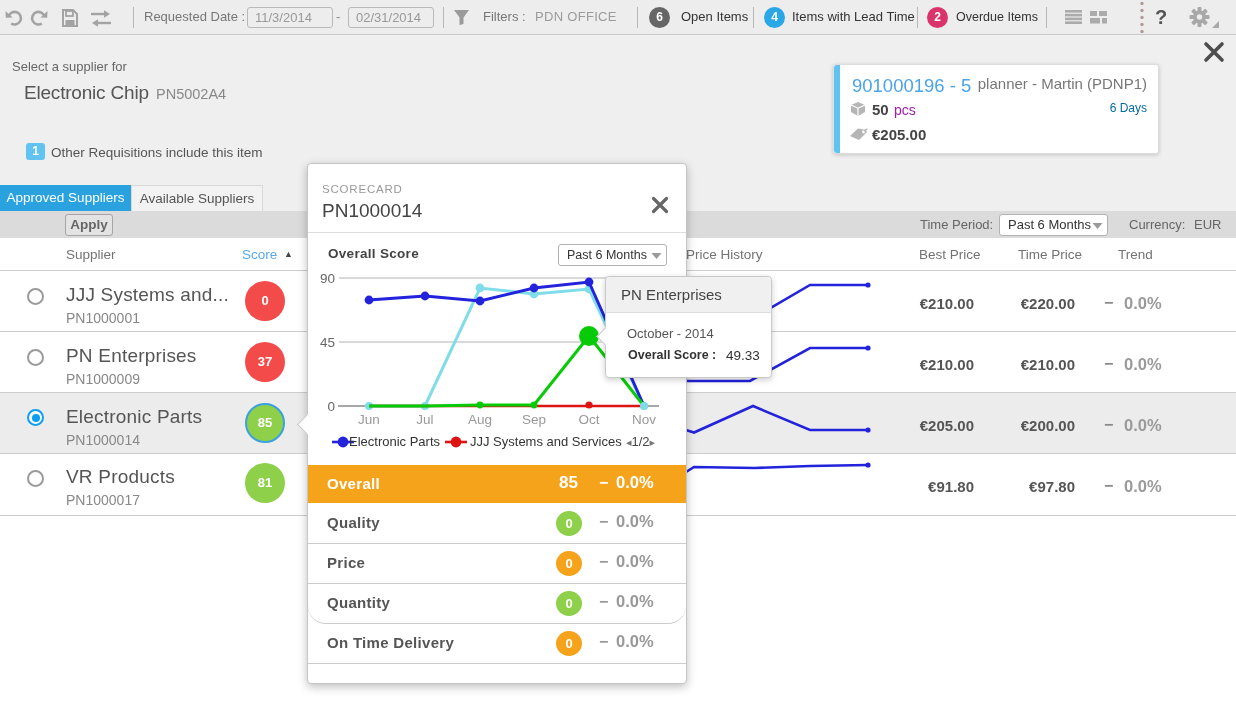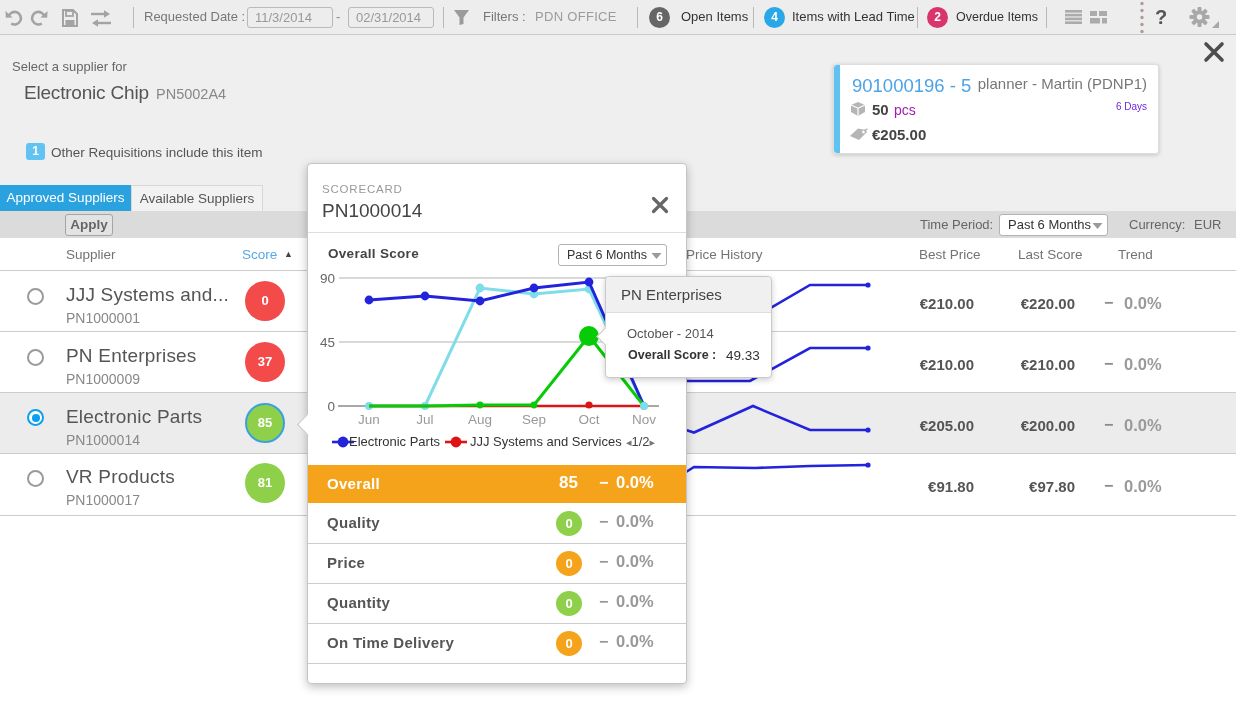--- a/index.html
+++ b/index.html
@@ -138,21 +138,21 @@
 <div class="abs" style="left:833px;top:64px;width:324px;height:88px;background:#fff;border:1px solid #ddd;border-radius:3px;box-shadow:0 1px 4px rgba(0,0,0,0.18);">
   <div class="abs" style="left:0;top:0;width:6px;height:88px;background:#5fc3f2;border-radius:3px 0 0 3px;"></div>
   <div class="abs" style="left:18px;top:10px;font-size:18.5px;color:#4ba3e8;">901000196 - 5</div>
   <div class="abs" style="right:11px;top:10px;font-size:15px;color:#777;">planner - Martin (PDNP1)</div>
   <svg class="abs" style="left:16px;top:36px;" width="18" height="16" viewBox="0 0 18 16">
     <path d="M1 4 L8 1 L15 4 L15 11 L8 15 L1 11 Z" fill="#b5b5b5"></path>
     <path d="M1 4 L8 7.2 L15 4 M8 7.2 L8 15" stroke="#fff" stroke-width="1.2" fill="none"></path>
   </svg>
   <div class="abs" style="left:38px;top:36px;font-size:15px;font-weight:bold;color:#444;">50</div>
   <div class="abs" style="left:60px;top:37px;font-size:14px;color:#a21caf;">pcs</div>
-  <div class="abs" style="right:11px;top:36px;font-size:10px;color:#6d28d9;">6 Days</div>
+  <div class="abs" style="right:11px;top:36px;font-size:12px;color:#0369a1;">6 Days</div>
   <svg class="abs" style="left:14px;top:62px;" width="20" height="15" viewBox="0 0 20 15">
     <path d="M2 9 L10 1.5 L18 3 L19 5 L11 13 Z" fill="#b5b5b5"></path>
     <circle cx="15.5" cy="5" r="1.4" fill="#fff"></circle>
     <path d="M16 4 Q18.5 1.5 19.5 2.5" stroke="#b5b5b5" stroke-width="1.3" fill="none"></path>
   </svg>
   <div class="abs" style="left:38px;top:61px;font-size:15px;font-weight:bold;color:#444;">€205.00</div>
 </div>
 
 <div class="tab" style="left:0;width:131px;background:#2aa2e0;color:#fff;">Approved Suppliers</div>
 <div class="tab" style="left:131px;width:131px;background:#f2f2f2;border:1px solid #d8d8d8;border-bottom:none;height:25px;width:130px;color:#555;">Available Suppliers</div>
@@ -167,21 +167,21 @@
     </svg>
 </div>
 <div class="abs" style="left:1129px;top:211px;height:27px;line-height:27px;font-size:13px;color:#666;">Currency:</div>
 <div class="abs" style="left:1194px;top:211px;height:27px;line-height:27px;font-size:13px;color:#666;">EUR</div>
 
 <div class="hdr" style="left:66px;">Supplier</div>
 <div class="hdr" style="left:242px;color:#58a9e6;">Score</div>
 <div class="abs" style="left:284px;top:249px;font-size:9px;color:#444;">▲</div>
 <div class="hdr" style="left:686px;">Price History</div>
 <div class="hdr" style="left:919px;">Best Price</div>
-<div class="hdr" style="left:1018px;">Last Score</div>
+<div class="hdr" style="left:1018px;">Time Price</div>
 <div class="hdr" style="left:1118px;">Trend</div>
 <div class="rowline" style="top:270px;"></div>
 
 <div class="abs" style="left:0;top:393px;width:1236px;height:60px;background:#ececec;"></div>
 <div class="rowline" style="top:331px;"></div>
 <div class="rowline" style="top:392px;"></div>
 <div class="rowline" style="top:453px;"></div>
 <div class="rowline" style="top:515px;"></div>
 
 <div class="radio" style="left:27px;top:288px;"></div>
@@ -326,21 +326,21 @@
     <div class="mbadge" style="background:#8ed04a;">0</div>
     <div class="mtrendm">−</div>
       <div class="mtrendp">0.0%</div>
   </div>
   <div class="mrow" style="top:379px;border-bottom:1px solid #ccc;">
     <div class="mlabel">Price</div>
     <div class="mbadge" style="background:#f6a31c;">0</div>
     <div class="mtrendm">−</div>
       <div class="mtrendp">0.0%</div>
   </div>
-  <div class="mrow" style="top:419px;border-bottom:1px solid #ccc;">
+  <div class="mrow" style="top:419px;border-bottom:1px solid #ccc;border-radius:18px;">
     <div class="mlabel">Quantity</div>
     <div class="mbadge" style="background:#8ed04a;">0</div>
     <div class="mtrendm">−</div>
       <div class="mtrendp">0.0%</div>
   </div>
   <div class="mrow" style="top:459px;border-bottom:1px solid #ccc;">
     <div class="mlabel">On Time Delivery</div>
     <div class="mbadge" style="background:#f6a31c;">0</div>
     <div class="mtrendm">−</div>
       <div class="mtrendp">0.0%</div>

